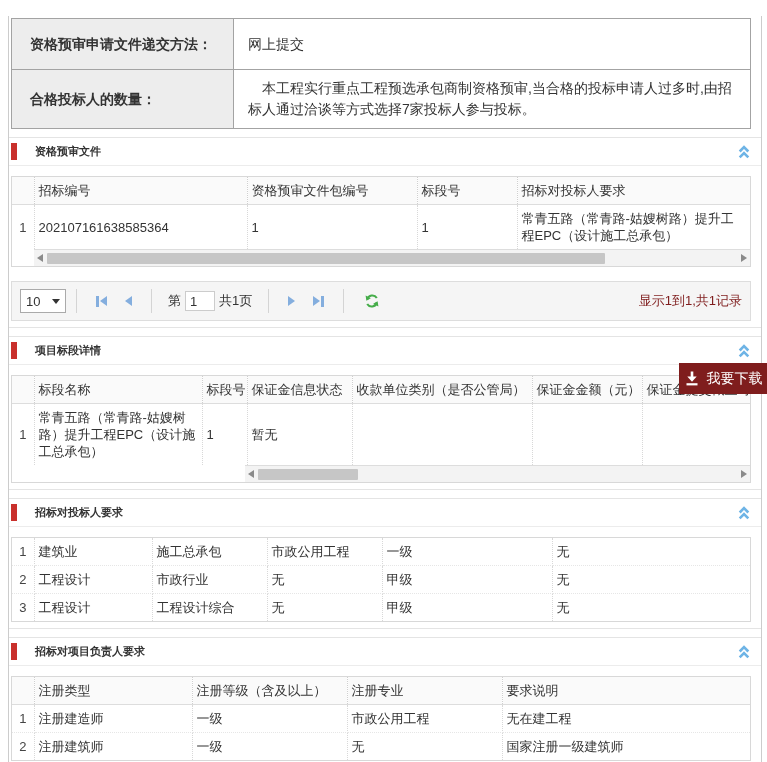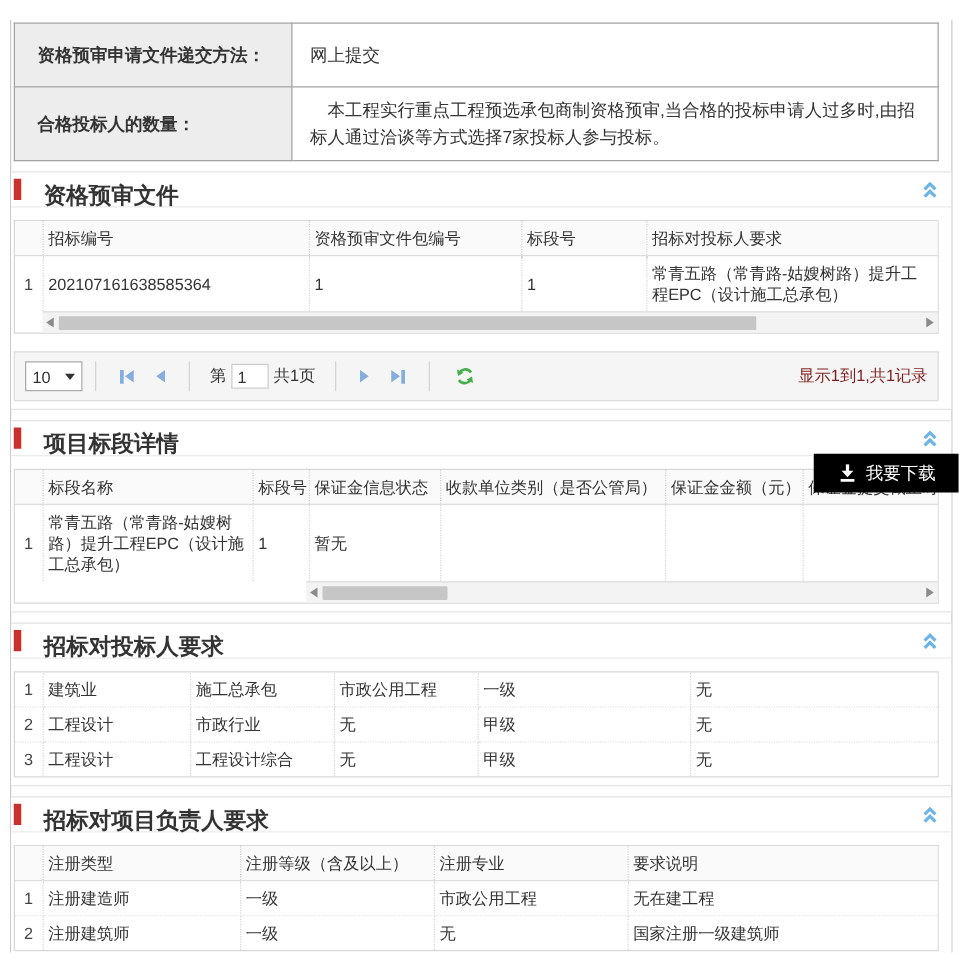--- a/index.html
+++ b/index.html
@@ -14,21 +14,21 @@
   .info-table td { border:1px solid #a3a3a3; font-size:14px; color:#333; vertical-align:middle; }
   .info-table td.lbl { width:222px; background:#ededed; font-weight:bold; padding:8px 10px 8px 18px; line-height:20px; }
   .info-table td.val { background:#fff; padding:8px 10px 8px 14px; line-height:21px; }
   .info-row1 td { height:51px; }
   .info-row2 td { height:47px; }
 
   
   .section { margin-top:8px; border-top:1px solid #e4e4e4; border-bottom:1px solid #e4e4e4; background:#fff; }
   .sec-head { position:relative; height:28px; border-bottom:1px solid #ececec; }
   .red-bar { position:absolute; left:2px; top:5px; width:6px; height:17px; background:#c9302c; }
-  .sec-title { position:absolute; left:26px; top:6px; font-size:18px; font-weight:bold; color:#333; }
+  .sec-title { position:absolute; left:26px; top:6px; font-size:11px; font-weight:bold; color:#333; }
   .collapse { position:absolute; right:10px; top:7px; width:14px; height:14px; cursor:pointer; }
   .sec-body { padding:10px 0 6px 2px; }
 
   
   .grid { width:740px; border:1px solid #d8d8d8; }
   .grid table { border-collapse:collapse; width:100%; table-layout:fixed; }
   .grid th { background:#fafafa; font-weight:normal; text-align:left; font-size:13px; color:#333;
     padding:5px 4px; border-right:1px dotted #cfcfcf; border-bottom:1px solid #ddd;
     white-space:nowrap; overflow:hidden; line-height:17px; }
   .grid td { font-size:13px; color:#333; padding:5px 4px; line-height:17px;
@@ -57,21 +57,21 @@
   .tri-r { width:0; height:0; border:5px solid transparent; border-left:7px solid #84aede; border-right:0; }
   .pbar { width:3px; height:11px; background:#84aede; }
   .pg-first .pbar { margin-right:1px; } .pg-last .pbar { margin-left:1px; }
   .pg-text { display:flex; align-items:center; gap:4px; padding:0 6px; font-size:13px; }
   .pg-input { width:30px; height:20px; border:1px solid #ccc; font-size:13px; text-align:left;
     padding:0 4px; color:#333; font-family:inherit; }
   .pg-refresh { padding:0 10px; cursor:pointer; display:flex; align-items:center; }
   .pg-summary { margin-left:auto; font-size:13px; color:#7f1d1d; }
 
   
-  .download-btn { position:absolute; right:0; top:363px; width:116px; height:31px; background:#000000;
+  .download-btn { position:absolute; right:0; top:363px; width:88px; height:31px; background:#7f1d1d;
     color:#fff; font-size:14px; display:flex; align-items:center; justify-content:center; gap:7px;
     cursor:pointer; z-index:5; }
 </style>
 </head>
 <body>
 
 <div class="page">
 
   <table class="info-table">
     <tbody>

